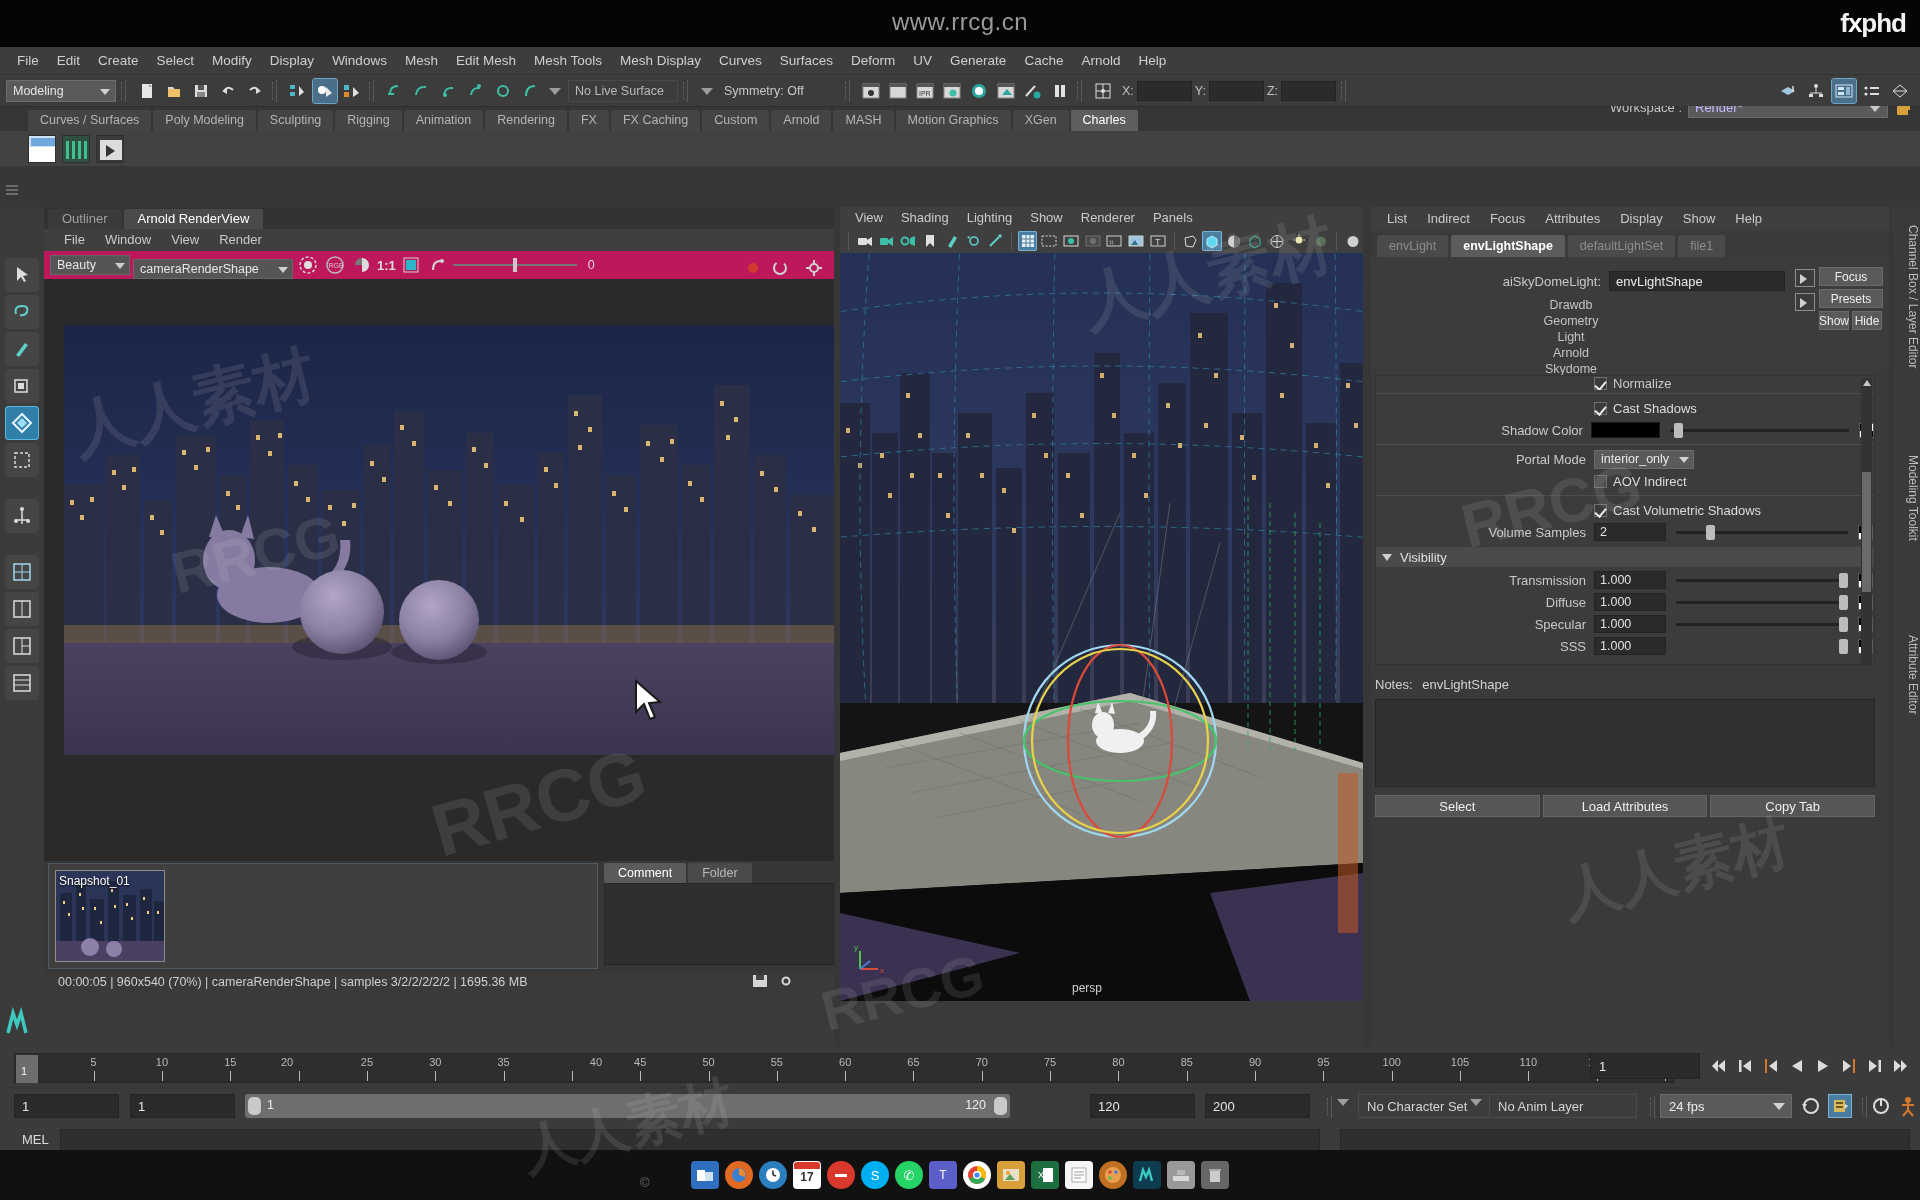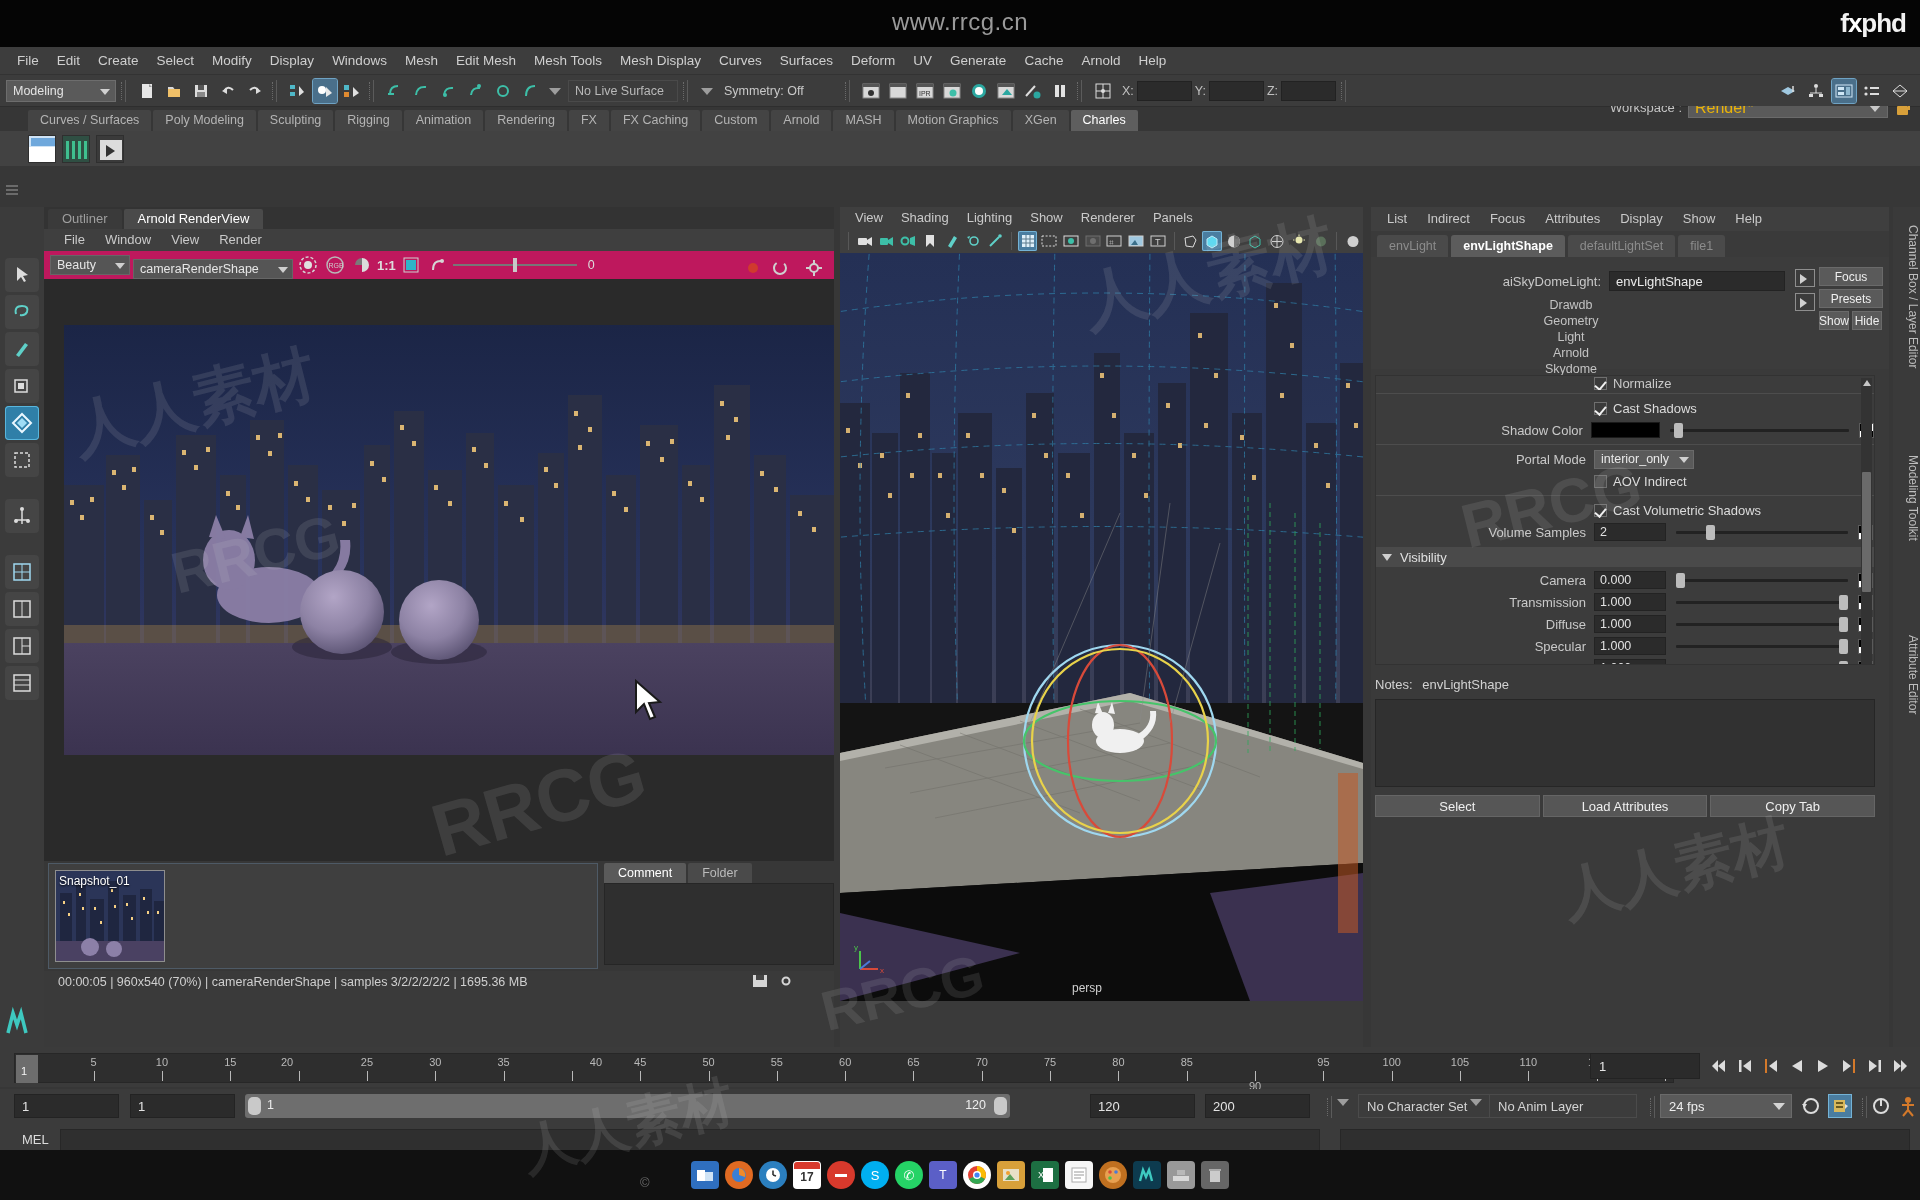--- a/index.html
+++ b/index.html
@@ -13,21 +13,21 @@
   .fxphd .x { color:#ffffff; }
 
   
   .app { position:absolute; left:0; top:47px; width:1920px; height:1103px; background:#373737; }
 
   
   .menubar { position:relative; height:27px; background:#3d3d3d; display:flex; align-items:center; padding-left:8px; }
   .menubar .mi { padding:0 9px; font-size:13.5px; color:#cfcfcf; line-height:27px; cursor:default; }
   .ws-wrap { position:absolute; right:10px; top:2px; display:flex; align-items:center; gap:6px; }
   .ws-label { font-size:13px; color:#c4c4c4; }
-  .ws-combo { width:200px; height:21px; background:#5a5a5a; border:1px solid #6a6a6a; position:relative; display:flex; align-items:center; padding-left:6px; font-size:16px; color:#eab308; }
+  .ws-combo { width:200px; height:21px; background:#5a5a5a; border:1px solid #6a6a6a; position:relative; display:flex; align-items:center; padding-left:6px; font-size:13px; color:#c4b5fd; }
   .ws-combo .caret { position:absolute; right:6px; top:7px; width:0;height:0;border-left:6px solid transparent;border-right:6px solid transparent;border-top:7px solid #c9c9c9; }
   .lockicon { width:16px;height:18px; position:relative; }
   .lockicon:before { content:""; position:absolute; left:3px; top:7px; width:11px;height:9px; background:#d8a03a; border-radius:1px;}
   .lockicon:after { content:""; position:absolute; left:5px; top:1px; width:7px;height:8px; border:2px solid #d8a03a; border-bottom:none; border-radius:4px 4px 0 0;}
 
   
   .statusbar { position:relative; height:32px; background:#3c3c3c; border-top:1px solid #333; display:flex; align-items:center; padding-left:6px; gap:3px; }
   .mode-combo { width:110px; height:22px; background:#5a5a5a; border:1px solid #6d6d6d; position:relative; display:flex;align-items:center; padding-left:6px; font-size:12.5px; color:#e4e4e4;}
   .mode-combo .caret { position:absolute; right:5px; top:8px; width:0;height:0;border-left:5px solid transparent;border-right:5px solid transparent;border-top:6px solid #d0d0d0; }
   .sep { width:1px; height:22px; background:#5b5b5b; margin:0 6px; position:relative;}
@@ -1203,31 +1203,20 @@
             </div>
           <div class="mapbtn"></div>
         </div>
 
         <div class="sectionhdr">
           <div class="tri"></div>
           <span>Visibility</span>
         </div>
         <div id="visrows">
             <div class="arow">
-              <div class="lab">Camera</div>
-              <div class="numfield">
-                <span>0.000</span>
-              </div>
-              <div class="slider" style="width: 172px;">
-                <div class="track"></div>
-                <div class="knob" style="left: 0px;"></div>
-              </div>
-              <div class="mapbtn"></div>
-            </div>
-            <div class="arow">
               <div class="lab">Transmission</div>
               <div class="numfield">
                 <span>1.000</span>
               </div>
               <div class="slider" style="width: 172px;">
                 <div class="track"></div>
                 <div class="knob" style="left: 163px;"></div>
               </div>
               <div class="mapbtn"></div>
             </div>
@@ -1322,21 +1311,21 @@
         <div class="ticklbl" style="left: 898.487px;">65</div>
         <div class="tickmark" style="left: 898.487px;"></div>
         <div class="ticklbl" style="left: 966.807px;">70</div>
         <div class="tickmark" style="left: 966.807px;"></div>
         <div class="ticklbl" style="left: 1035.13px;">75</div>
         <div class="tickmark" style="left: 1035.13px;"></div>
         <div class="ticklbl" style="left: 1103.45px;">80</div>
         <div class="tickmark" style="left: 1103.45px;"></div>
         <div class="ticklbl" style="left: 1171.76px;">85</div>
         <div class="tickmark" style="left: 1171.76px;"></div>
-        <div class="ticklbl" style="left: 1240.08px; margin-top: 24px;">90</div>
+        <div class="ticklbl" style="left: 1240.08px;">90</div>
         <div class="tickmark" style="left: 1240.08px;"></div>
         <div class="ticklbl" style="left: 1308.4px;">95</div>
         <div class="tickmark" style="left: 1308.4px;"></div>
         <div class="ticklbl" style="left: 1376.72px;">100</div>
         <div class="tickmark" style="left: 1376.72px;"></div>
         <div class="ticklbl" style="left: 1445.04px;">105</div>
         <div class="tickmark" style="left: 1445.04px;"></div>
         <div class="ticklbl" style="left: 1513.36px;">110</div>
         <div class="tickmark" style="left: 1513.36px;"></div>
         <div class="ticklbl" style="left: 1581.68px;">115</div>

